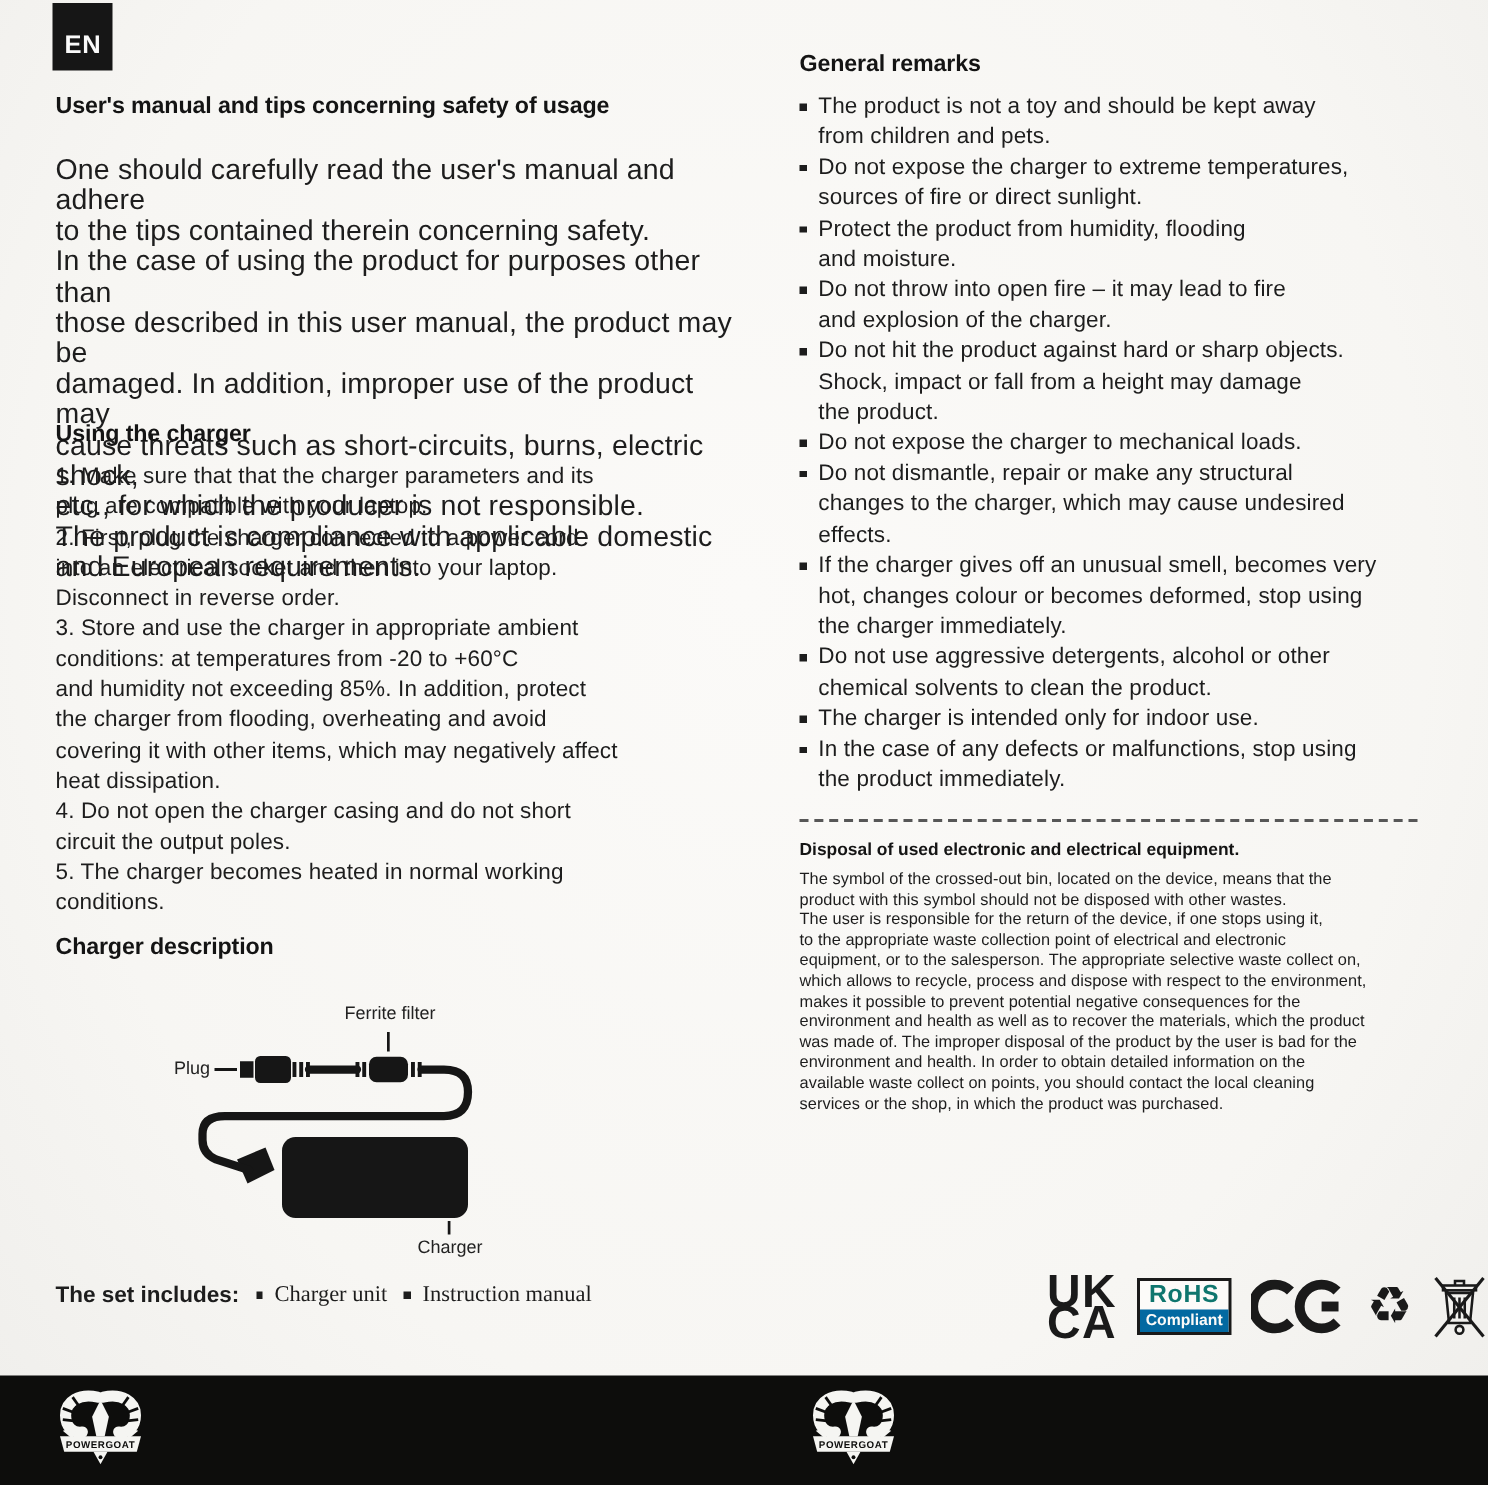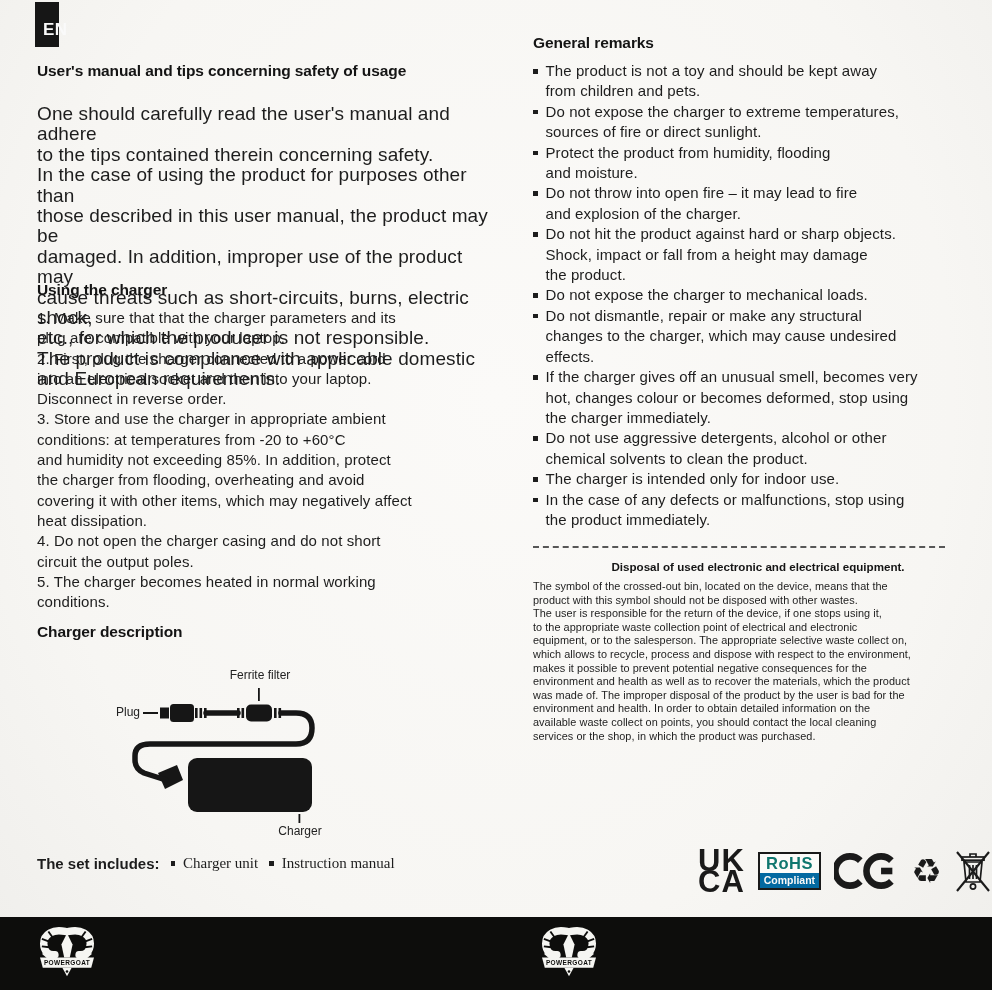--- a/index.html
+++ b/index.html
@@ -3,35 +3,35 @@
 <meta charset="utf-8">
 <style>
   html,body{margin:0;padding:0;background:#e9e8e5;}
   .page{
     position:relative;width:992px;height:990px;overflow:hidden;
     background:radial-gradient(ellipse at 50% 40%, #fbfaf8 0%, #f7f6f3 65%, #efeeeb 100%);
     font-family:"Liberation Sans","DejaVu Sans",sans-serif;
     color:#1d1d1d;
   }
   .lang-badge{
-    position:absolute;left:35px;top:2px;width:24px;height:45px;background:#161616;
+    position:absolute;left:35px;top:2px;width:40px;height:45px;background:#161616;
     color:#fafafa;font-size:17px;font-weight:700;display:flex;align-items:center;
     padding-left:8px;box-sizing:border-box;padding-top:10px;letter-spacing:.5px;
   }
   .sec{position:absolute;}
   .h-big{font-size:15.5px;font-weight:700;color:#141414;letter-spacing:-.1px;}
   .body-text{font-size:19px;line-height:20.4px;white-space:pre-line;margin-top:24px;letter-spacing:.1px;}
   .steps{margin-top:9px;}
   .step{font-size:15px;line-height:20.3px;white-space:pre-line;letter-spacing:.1px;}
   .bullets{list-style:none;margin:9px 0 0 0;padding:0;}
   .bullets li{display:flex;gap:8px;}
   .bullets .sq{width:4.5px;height:4.5px;background:#1d1d1d;margin-top:8px;flex:none;}
   .bullets .btxt{font-size:15px;line-height:20.4px;white-space:pre-line;letter-spacing:.1px;}
   .dashed-divider{position:absolute;left:533px;top:546px;width:412px;border-top:2px dashed #575757;}
-  .disposal-title{font-size:11.6px;font-weight:700;color:#141414;text-align:center;}
+  .disposal-title{font-size:11.6px;font-weight:700;color:#141414;}
   .disposal-body{font-size:10.9px;line-height:13.6px;white-space:pre-line;margin-top:7px;letter-spacing:.05px;}
   
   .diagram{position:absolute;left:98px;top:662px;width:262px;height:184px;}
   .diagram svg{position:absolute;left:0;top:0;}
   .dlabel{position:absolute;font-size:12px;color:#222;}
   .dlabel.ferrite{left:126px;top:6px;width:72px;text-align:center;}
   .dlabel.plug{left:18px;top:43px;}
   .dlabel.charger{left:171px;top:162px;width:62px;text-align:center;}
   
   .set-includes{position:absolute;left:37px;top:855px;display:flex;align-items:center;gap:11px;font-size:15px;}

